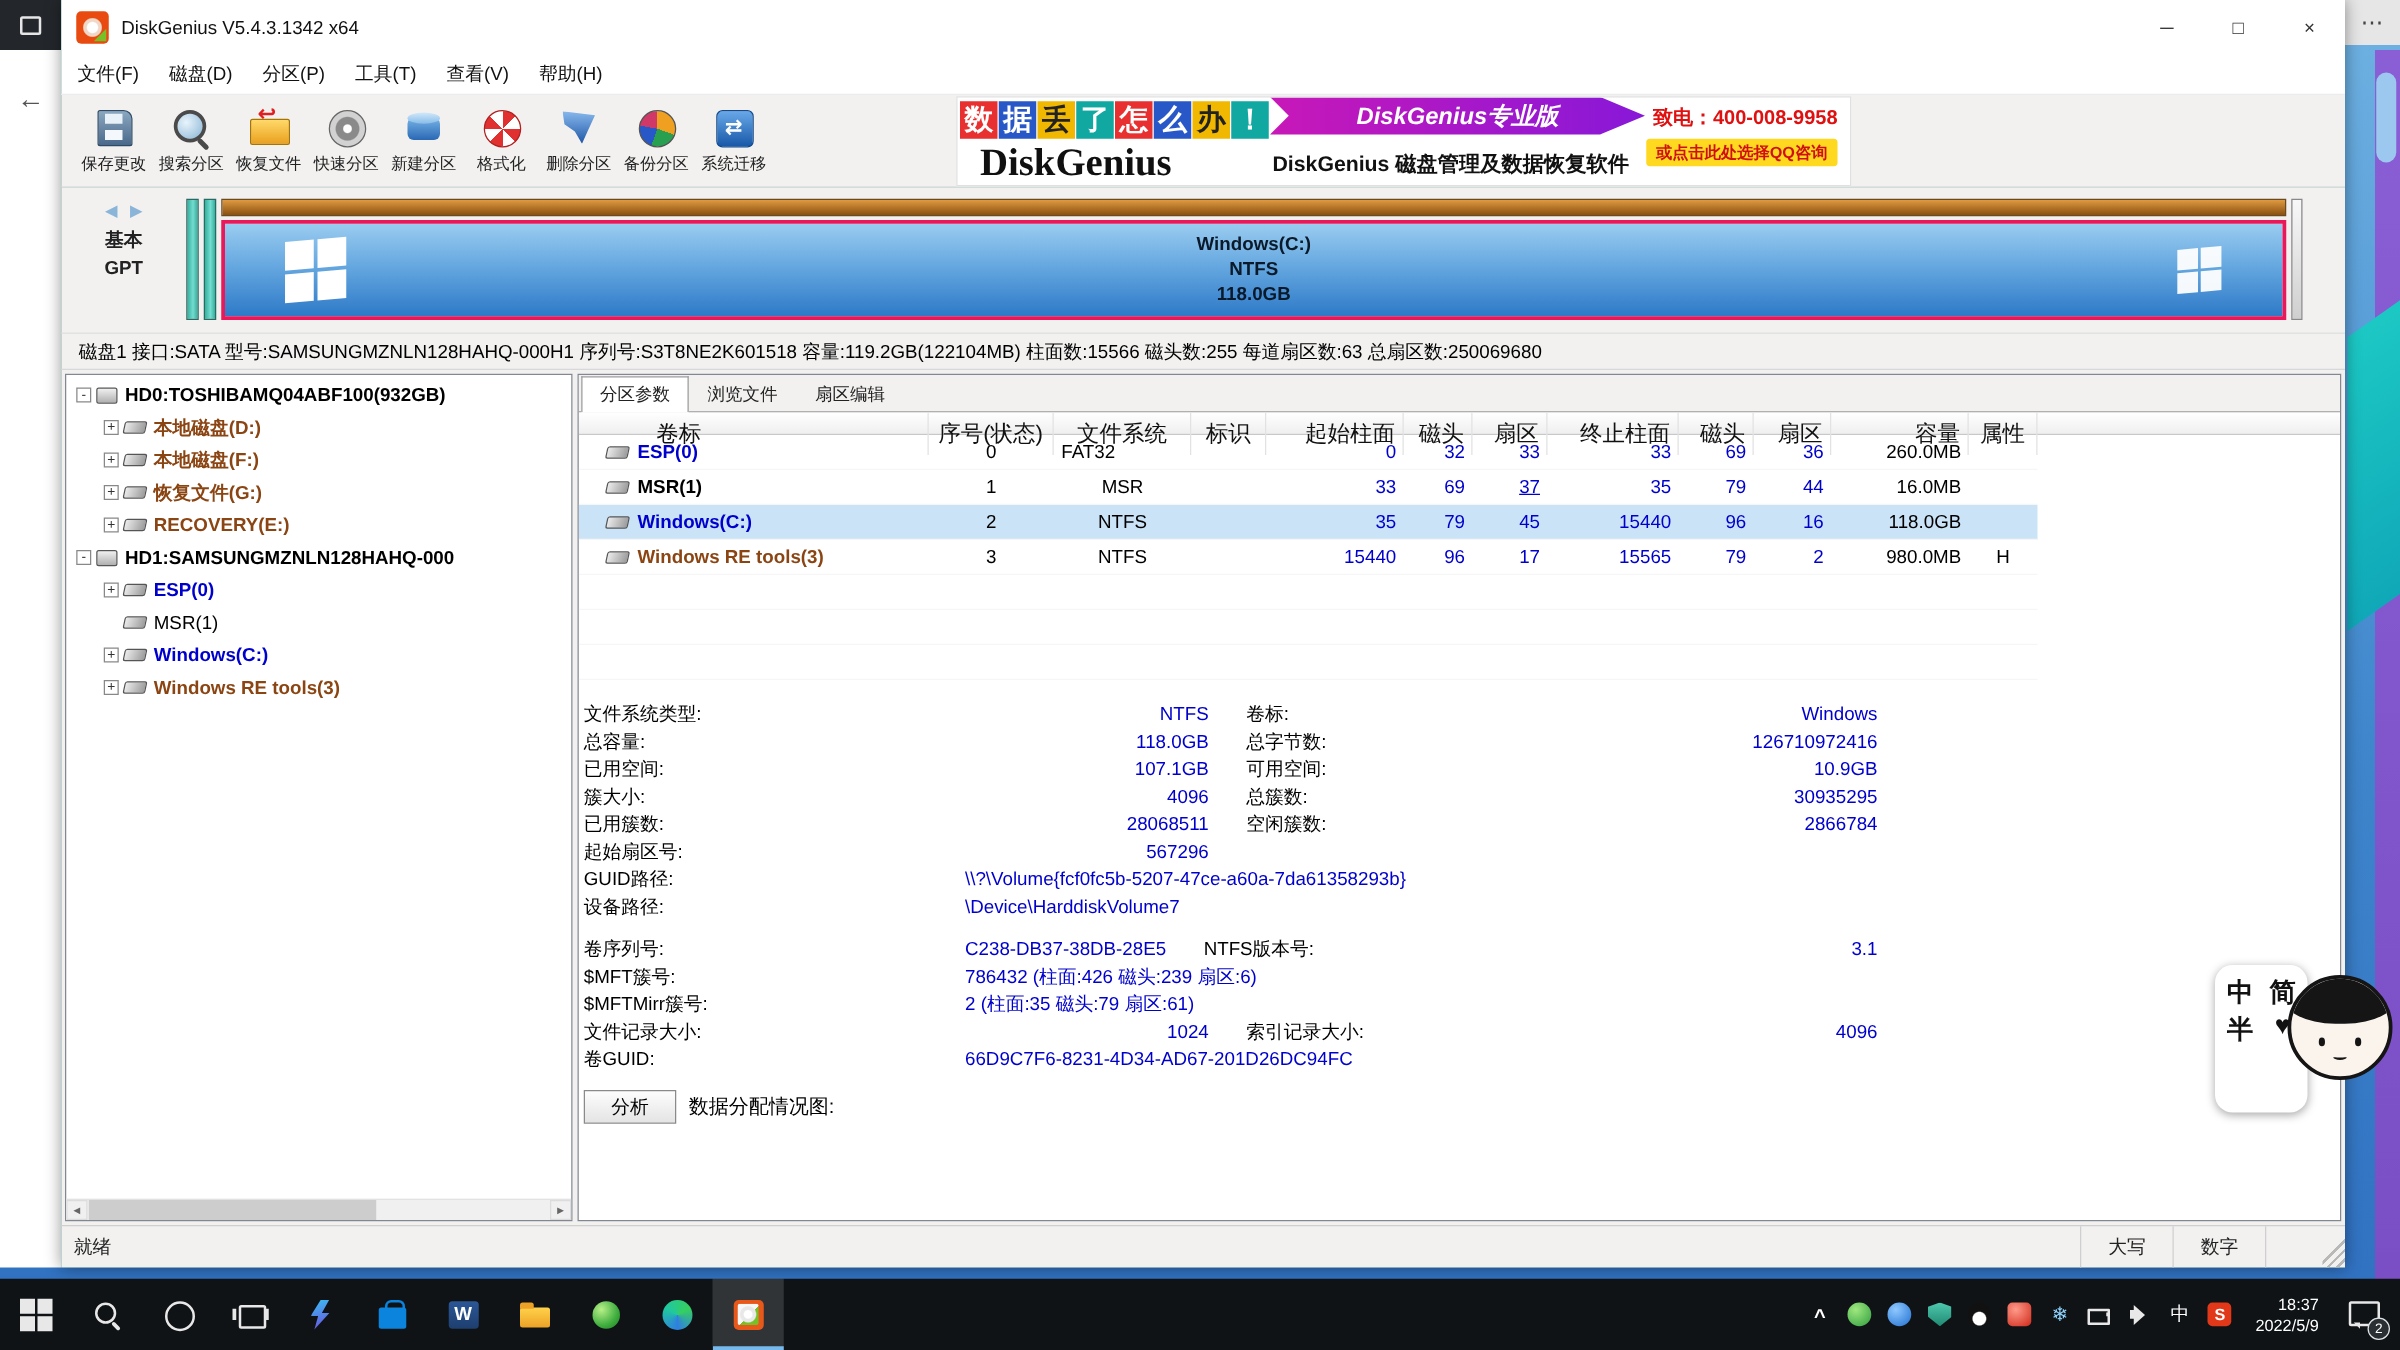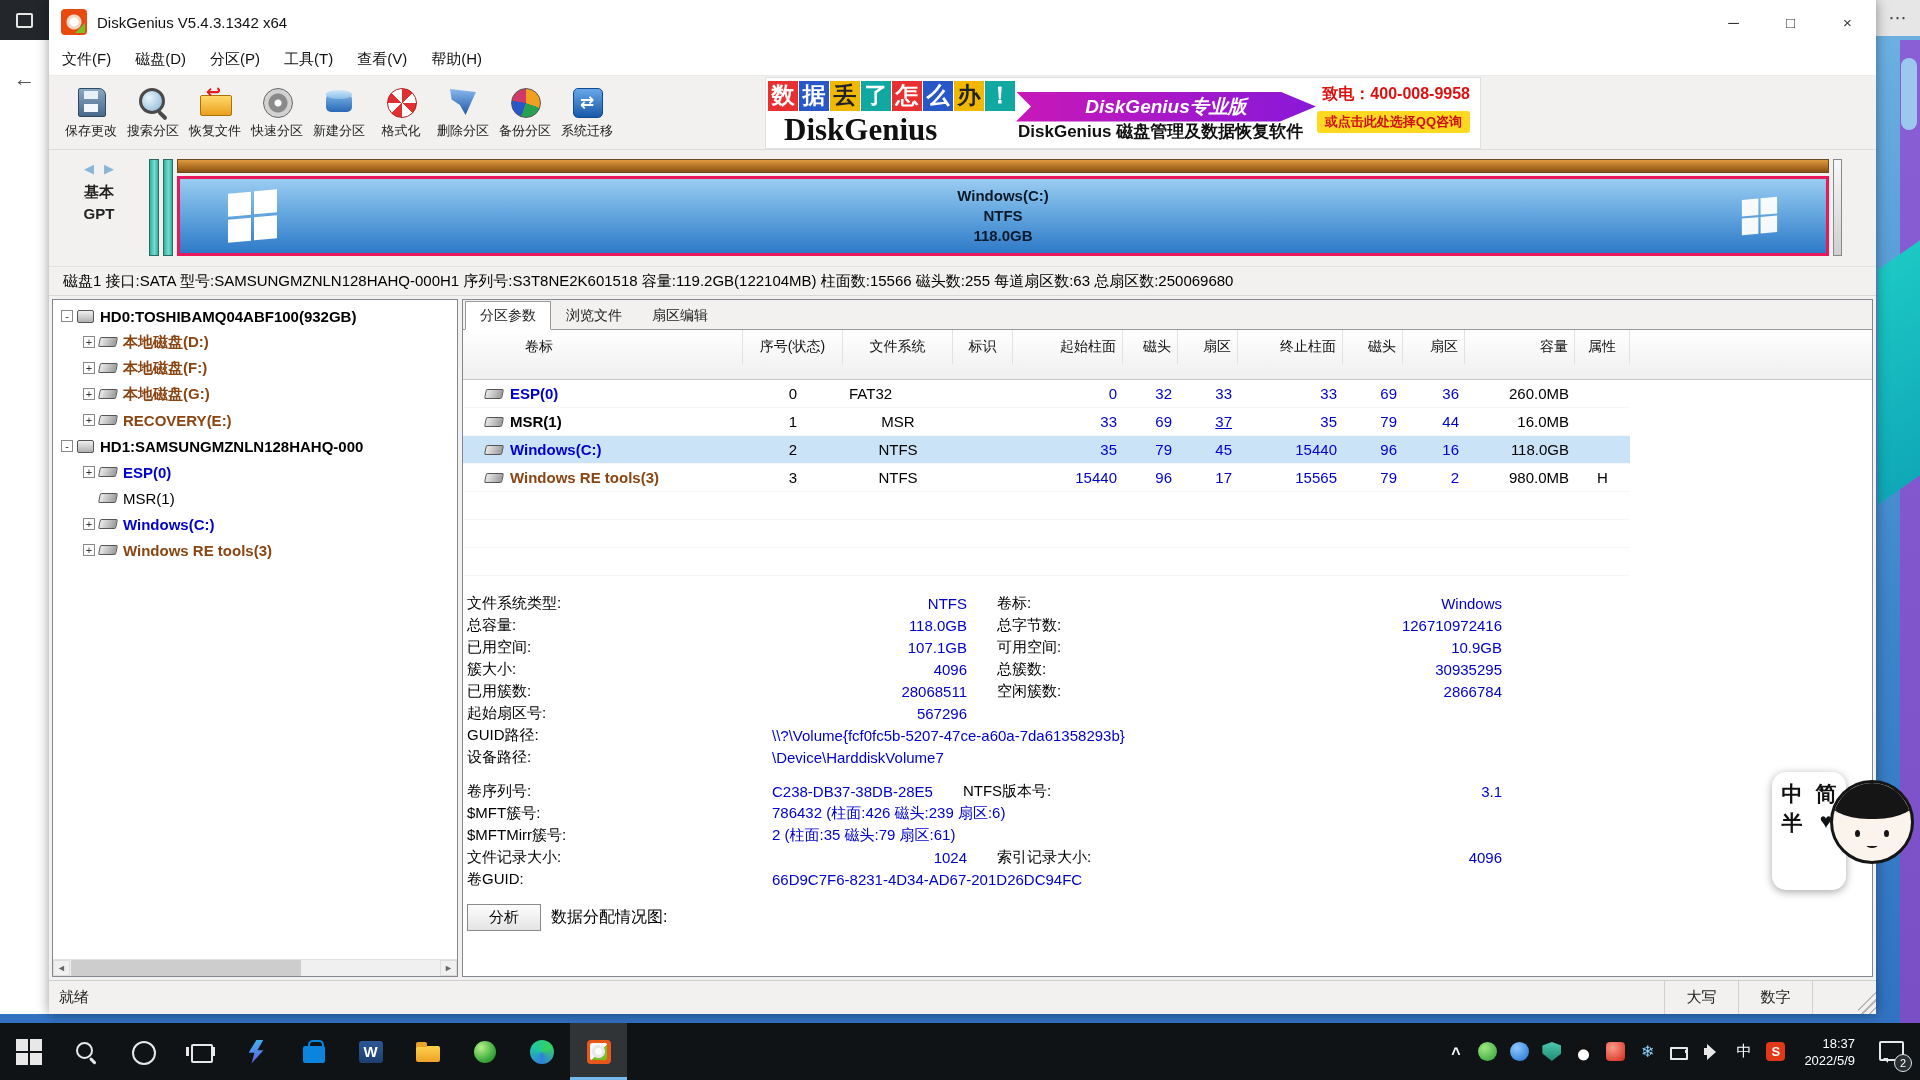--- a/index.html
+++ b/index.html
@@ -49,21 +49,21 @@
 .tbi-backup-partition::before{left:4px;top:3px;width:28px;height:28px;border-radius:50%;border:1px solid #555;background:conic-gradient(#f0a020 0 110deg,#28a050 110deg 200deg,#2858c8 200deg 280deg,#d03868 280deg 360deg);}
 .tbi-system-migration::before{left:4px;top:3px;width:28px;height:28px;border-radius:5px;background:linear-gradient(#68a8e8,#1858a8);border:1px solid #104a90;}
 .tbi-system-migration::after{content:"⇄";left:0;top:0;width:36px;height:34px;display:flex;align-items:center;justify-content:center;color:#fff;font-size:17px;font-weight:bold;}
 
 
 .banner{width:716px;height:72px;margin-left:146px;position:relative;background:#fff;overflow:hidden;border:1px solid #e0e0e0;flex:none;}
 .banner-tiles{position:absolute;left:2px;top:3px;white-space:nowrap;}
 .tile{display:inline-flex;width:30px;height:30px;align-items:center;justify-content:center;font-size:23px;font-weight:bold;color:#fff;margin-right:1px;}
 .tile.t0{background:#e83030;}.tile.t1{background:#2858c8;}.tile.t2{background:#f0b800;color:#222;}.tile.t3{background:#10a8a0;}
 .brand{position:absolute;left:18px;bottom:0;font-family:"Liberation Serif","DejaVu Serif",serif;font-size:31px;font-weight:bold;color:#101010;text-shadow:1px 1px 0 #fff,-1px -1px 0 #fff,1px -1px 0 #fff,-1px 1px 0 #fff;margin-top:18px;}
-.ribbon{position:absolute;left:250px;top:14px;width:300px;height:30px;background:linear-gradient(90deg,#c818b8,#8818d8);color:#fff;font-size:19px;font-weight:bold;font-style:italic;display:flex;align-items:center;justify-content:center;clip-path:polygon(0 0,88% 0,100% 50%,88% 100%,0 100%,5% 50%);}
+.ribbon{position:absolute;left:250px;top:0;width:300px;height:30px;background:linear-gradient(90deg,#c818b8,#8818d8);color:#fff;font-size:19px;font-weight:bold;font-style:italic;display:flex;align-items:center;justify-content:center;clip-path:polygon(0 0,88% 0,100% 50%,88% 100%,0 100%,5% 50%);}
 .ad-subtitle{position:absolute;left:252px;bottom:5px;font-size:17px;font-weight:bold;color:#111;}
 .phone{position:absolute;right:10px;top:6px;color:#e01010;font-size:16px;font-weight:bold;}
 .qq{position:absolute;right:10px;top:33px;background:#ffd820;color:#d01010;font-size:13px;font-weight:bold;padding:2px 8px;border-radius:3px;}
 
 
 .part-panel{height:117px;background:#f2f1f0;display:flex;padding:9px 34px 10px 0;flex:none;border-bottom:1px solid #e2e2e2;}
 .pp-left{width:100px;display:flex;flex-direction:column;align-items:center;font-size:15px;font-weight:bold;color:#222;padding-top:2px;flex:none;}
 .pp-arrows{color:#8ab4d8;font-size:13px;margin-bottom:5px;display:flex;gap:10px;}
 .pp-type{line-height:22px;}
 .pp-graph{flex:1;display:flex;gap:4px;}
@@ -91,21 +91,21 @@
 .i-disk{width:17px;height:13px;background:linear-gradient(#f0f0f0,#b0b0b0);border:1px solid #555;border-radius:2px;}
 .i-part{width:18px;height:10px;background:linear-gradient(100deg,#ececec,#9a9a9a);border:1px solid #555;border-radius:2px;transform:skewX(-12deg);}
 .hscroll{position:absolute;left:0;right:0;bottom:0;height:17px;background:#f0f0f0;display:flex;border-top:1px solid #e2e2e2;}
 .hs-btn{width:17px;height:16px;background:#f0f0f0;border:1px solid #dcdcdc;color:#666;font-size:9px;display:flex;align-items:center;justify-content:center;flex:none;}
 .hs-thumb{width:230px;background:#cdcdcd;margin-left:1px;}
 .hs-fill{flex:1;}
 .right-panel{flex:1;background:#fff;border:1px solid #828790;display:flex;flex-direction:column;overflow:hidden;}
 .tabs{height:30px;background:#f2f1f0;display:flex;align-items:flex-end;padding-left:2px;border-bottom:1px solid #9a9a9a;flex:none;}
 .tab{padding:5px 14px 4px;font-size:14px;border:1px solid transparent;margin-bottom:-1px;color:#222;}
 .tab.active{background:#fff;border-color:#9a9a9a;border-bottom-color:#fff;}
-.thead{display:flex;height:50px;background:linear-gradient(#ffffff,#efefef);border-bottom:1px solid #c8c8c8;font-size:14px;color:#111;flex:none;}
+.thead{display:flex;height:18px;background:linear-gradient(#ffffff,#efefef);border-bottom:1px solid #c8c8c8;font-size:18px;color:#111;flex:none;}
 .th{height:34px;display:flex;align-items:center;border-right:1px solid #e2e2e2;padding:0 6px;flex:none;}
 .th.fill{flex:1;border-right:none;}
 .trow{display:flex;height:28px;font-size:15px;align-items:center;width:1167px;border-bottom:1px solid #f6f6f6;}
 .trow.sel{background:#cbe3f7;}
 .trow.empty{height:28px;}
 .td{padding:0 6px;overflow:hidden;white-space:nowrap;flex:none;}
 .td.num{color:#0000cd;}
 .td.name{display:flex;align-items:center;padding-left:22px;}
 .td.name .ticon{margin-right:7px;}
 
@@ -319,21 +319,21 @@
             <span class="tlabel c-brown bold">本地磁盘(D:)</span>
           </div>
           <div class="tree-item" style="padding-left: 30px;">
             <span class="tbox">+</span>
             <span class="ticon i-part"></span>
             <span class="tlabel c-brown bold">本地磁盘(F:)</span>
           </div>
           <div class="tree-item" style="padding-left: 30px;">
             <span class="tbox">+</span>
             <span class="ticon i-part"></span>
-            <span class="tlabel c-brown bold">本地磁盘(G:)</span>
+            <span class="tlabel c-brown bold">恢复文件(G:)</span>
           </div>
           <div class="tree-item" style="padding-left: 30px;">
             <span class="tbox">+</span>
             <span class="ticon i-part"></span>
             <span class="tlabel c-brown bold">RECOVERY(E:)</span>
           </div>
           <div class="tree-item" style="padding-left: 8px;">
             <span class="tbox">-</span>
             <span class="ticon i-disk"></span>
             <span class="tlabel c-black bold">HD1:SAMSUNGMZNLN128HAHQ-000</span>

